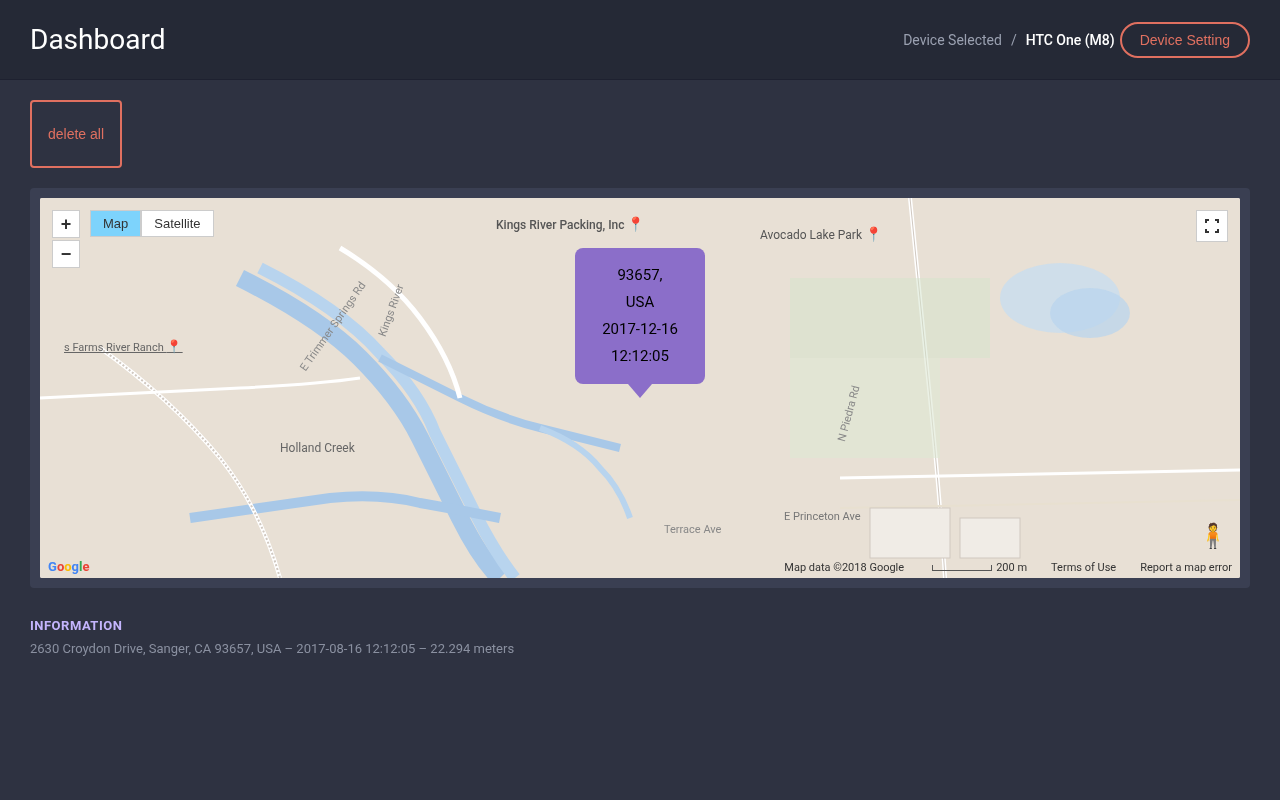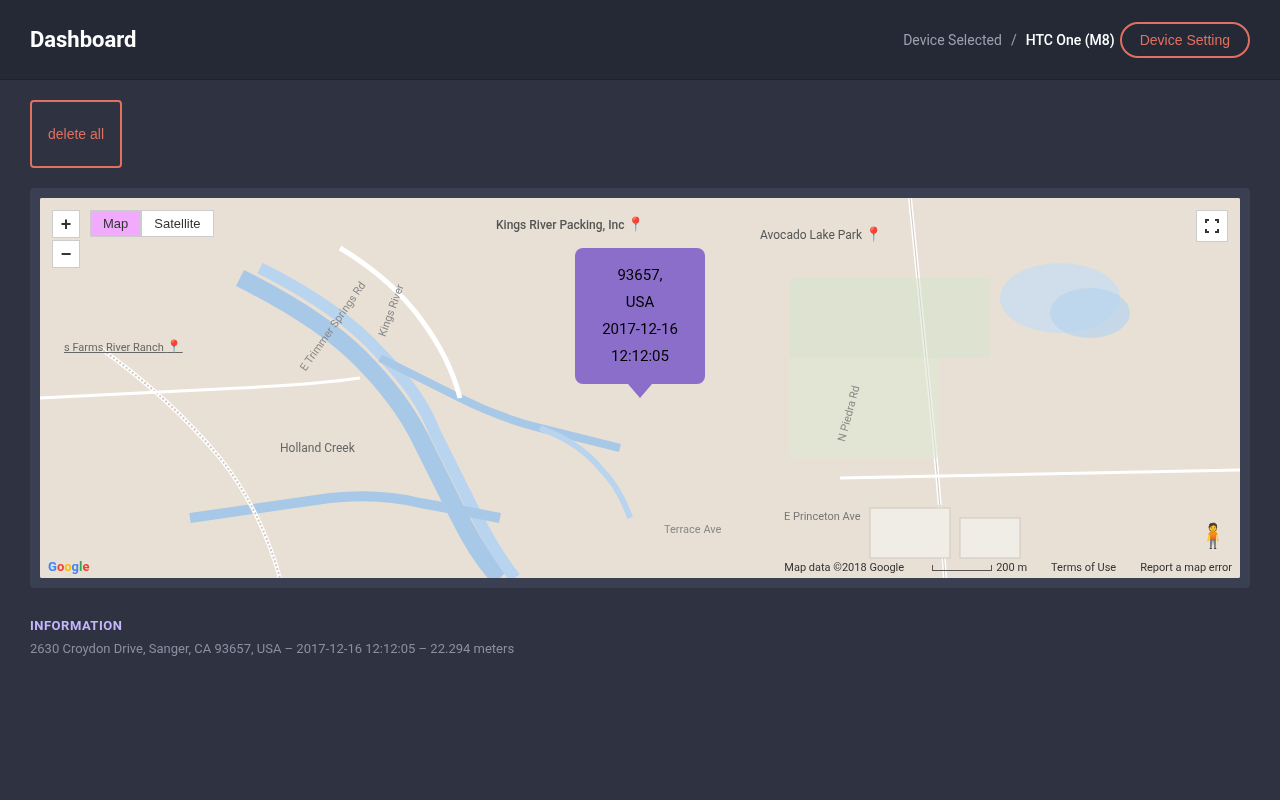--- a/index.html
+++ b/index.html
@@ -16,22 +16,22 @@
     .header {
       background-color: #252936;
       height: 80px;
       display: flex;
       align-items: center;
       justify-content: space-between;
       padding: 0 30px;
       border-bottom: 1px solid #1e2130;
     }
     .header-title {
-      font-size: 22px;
-      font-weight: 700;
+      font-size: 28px;
+      font-weight: 400;
       color: #ffffff;
     }
     .header-right {
       display: flex;
       align-items: center;
       gap: 5px;
     }
     .device-selected-text {
       color: #9aa0b0;
       font-size: 14px;
@@ -142,21 +142,21 @@
     }
     .map-type-btn {
       padding: 5px 12px;
       font-size: 13px;
       background: #fff;
       border: 1px solid #ccc;
       cursor: pointer;
       color: #333;
     }
     .map-type-btn.active {
-      background: #f0abfc;
+      background: #7dd3fc;
     }
 
     
     .fullscreen-btn {
       position: absolute;
       top: 12px;
       right: 12px;
       z-index: 10;
       width: 32px;
       height: 32px;
@@ -381,16 +381,16 @@
         <a style="color:#333;text-decoration:none;">Terms of Use</a>
         <a style="color:#333;text-decoration:none;">Report a map error</a>
       </div>
 
     </div>
   </div>
 
   
   <div class="info-section">
     <div class="info-title">INFORMATION</div>
-    <div class="info-text">2630 Croydon Drive, Sanger, CA 93657, USA – 2017-12-16 12:12:05 – 22.294 meters</div>
+    <div class="info-text">2630 Croydon Drive, Sanger, CA 93657, USA – 2017-08-16 12:12:05 – 22.294 meters</div>
   </div>
 
 </div>
 
 </body></html>

